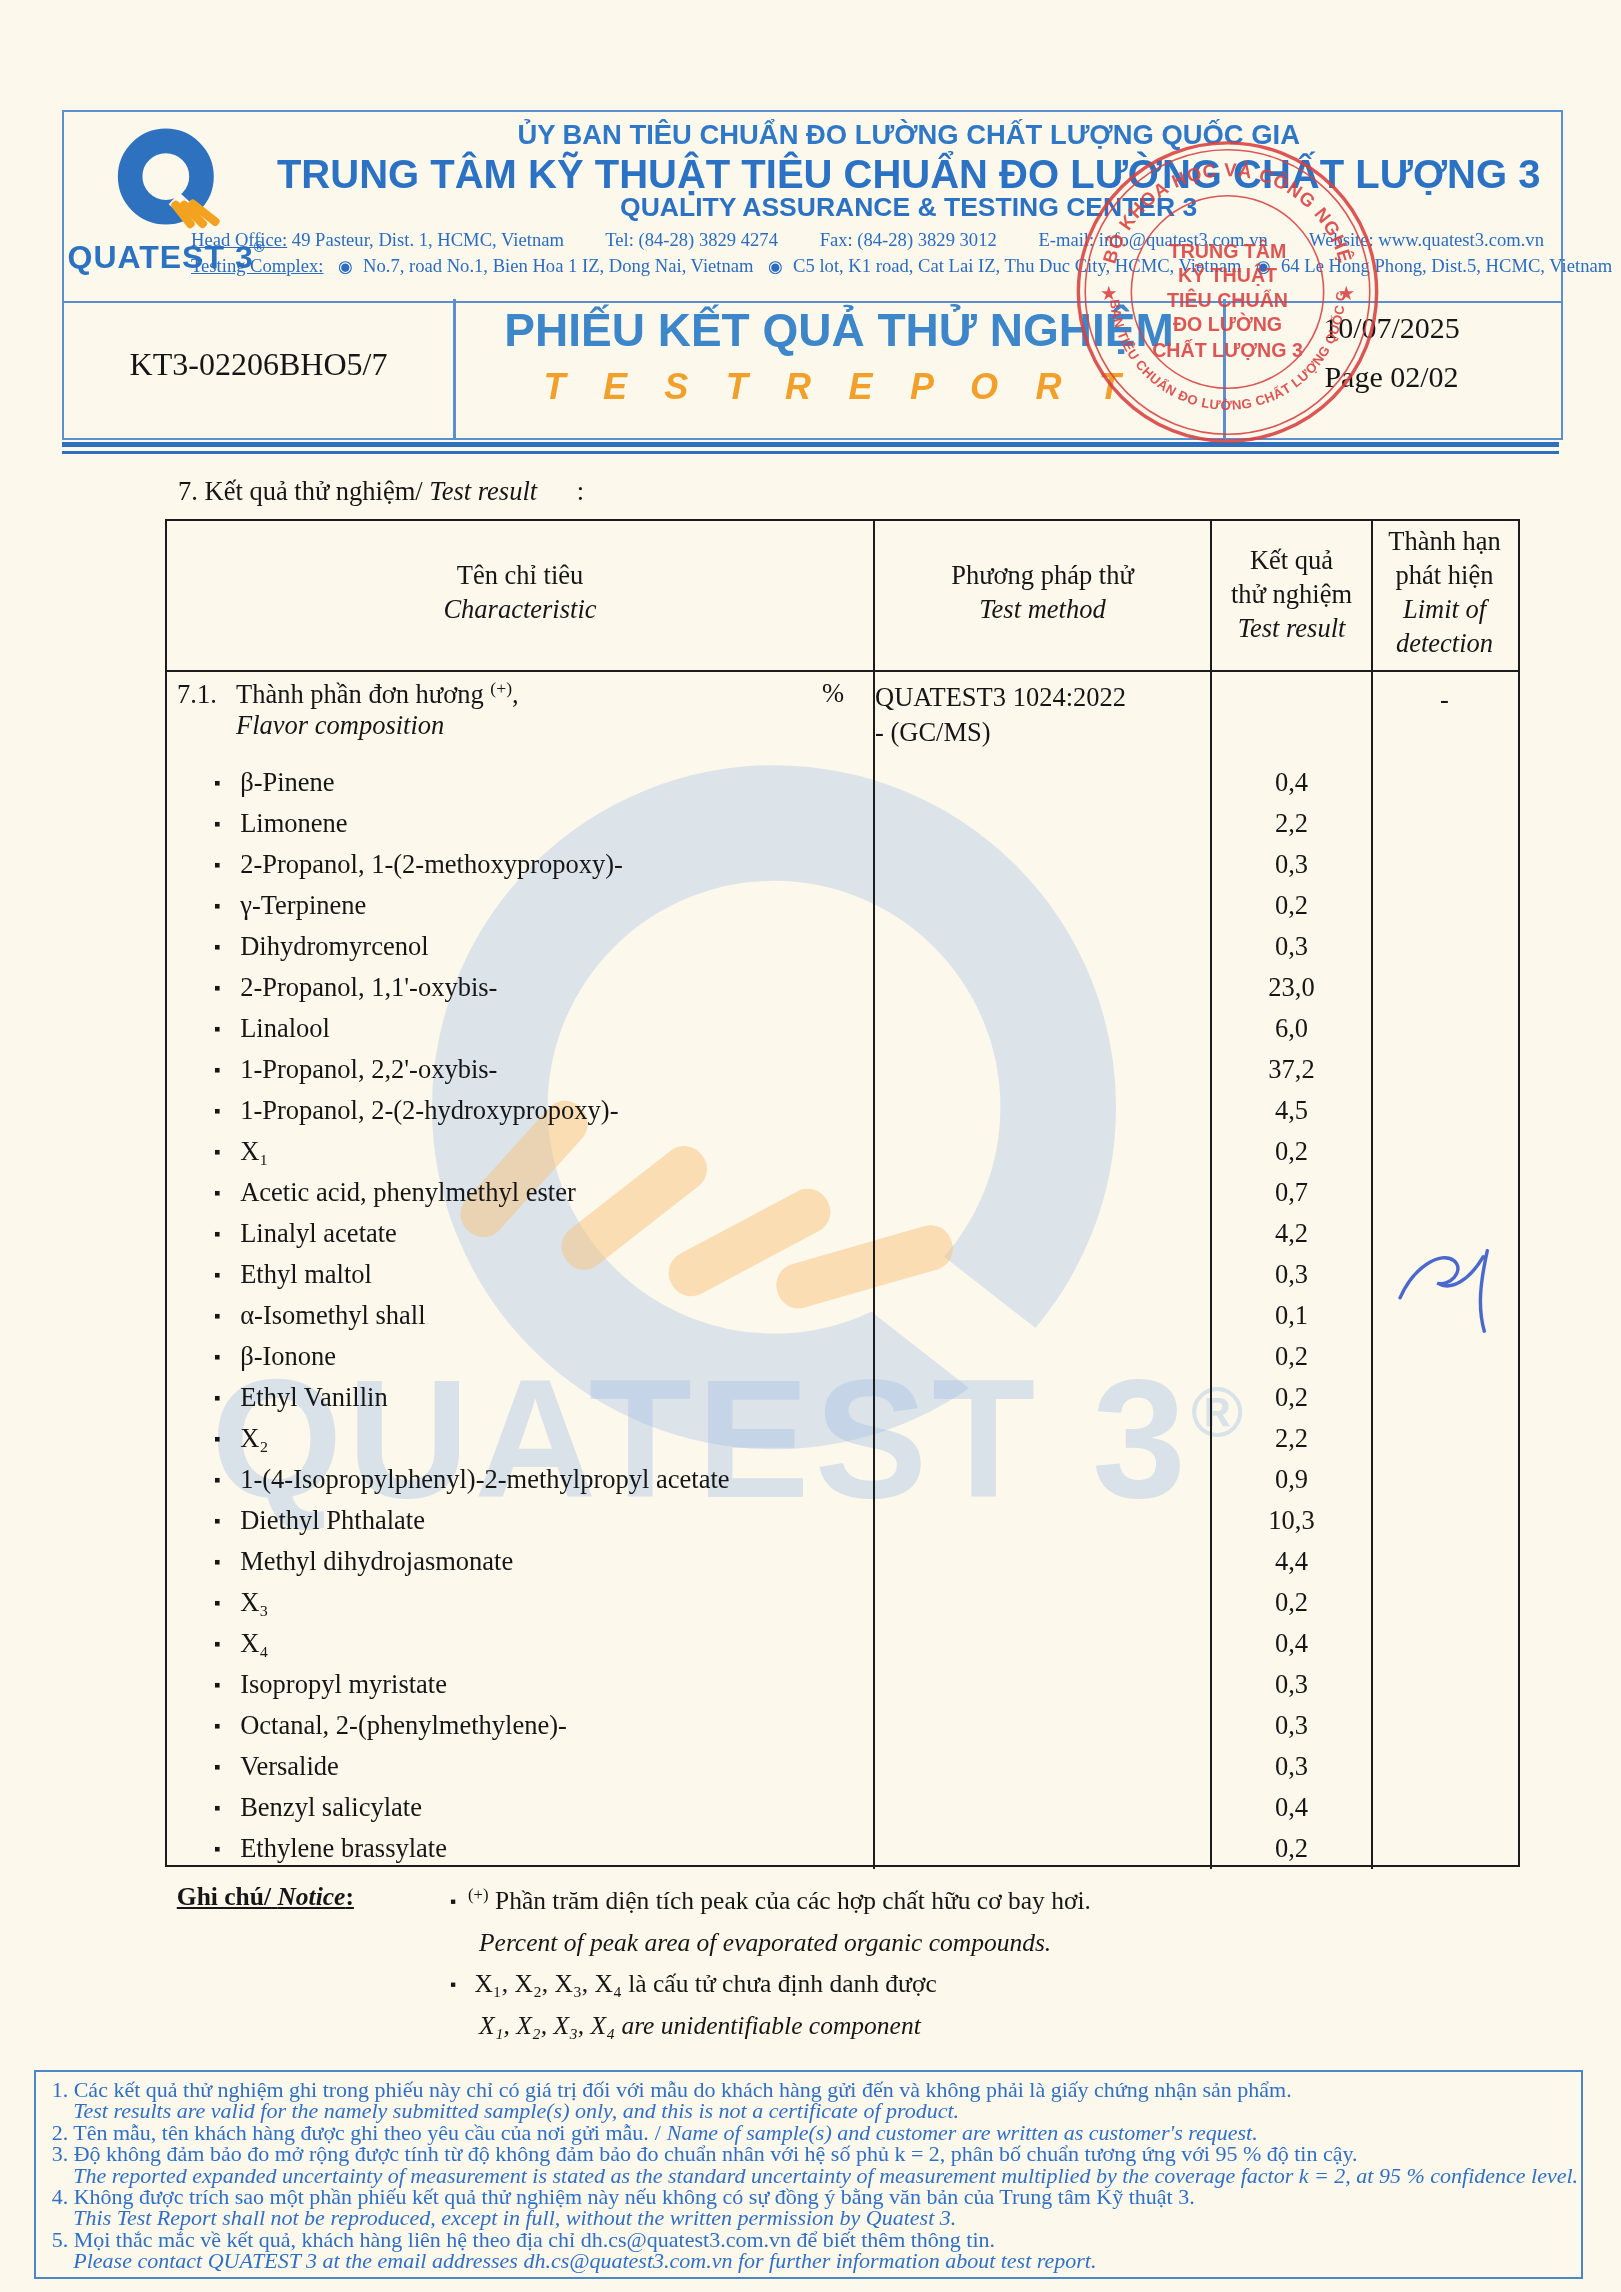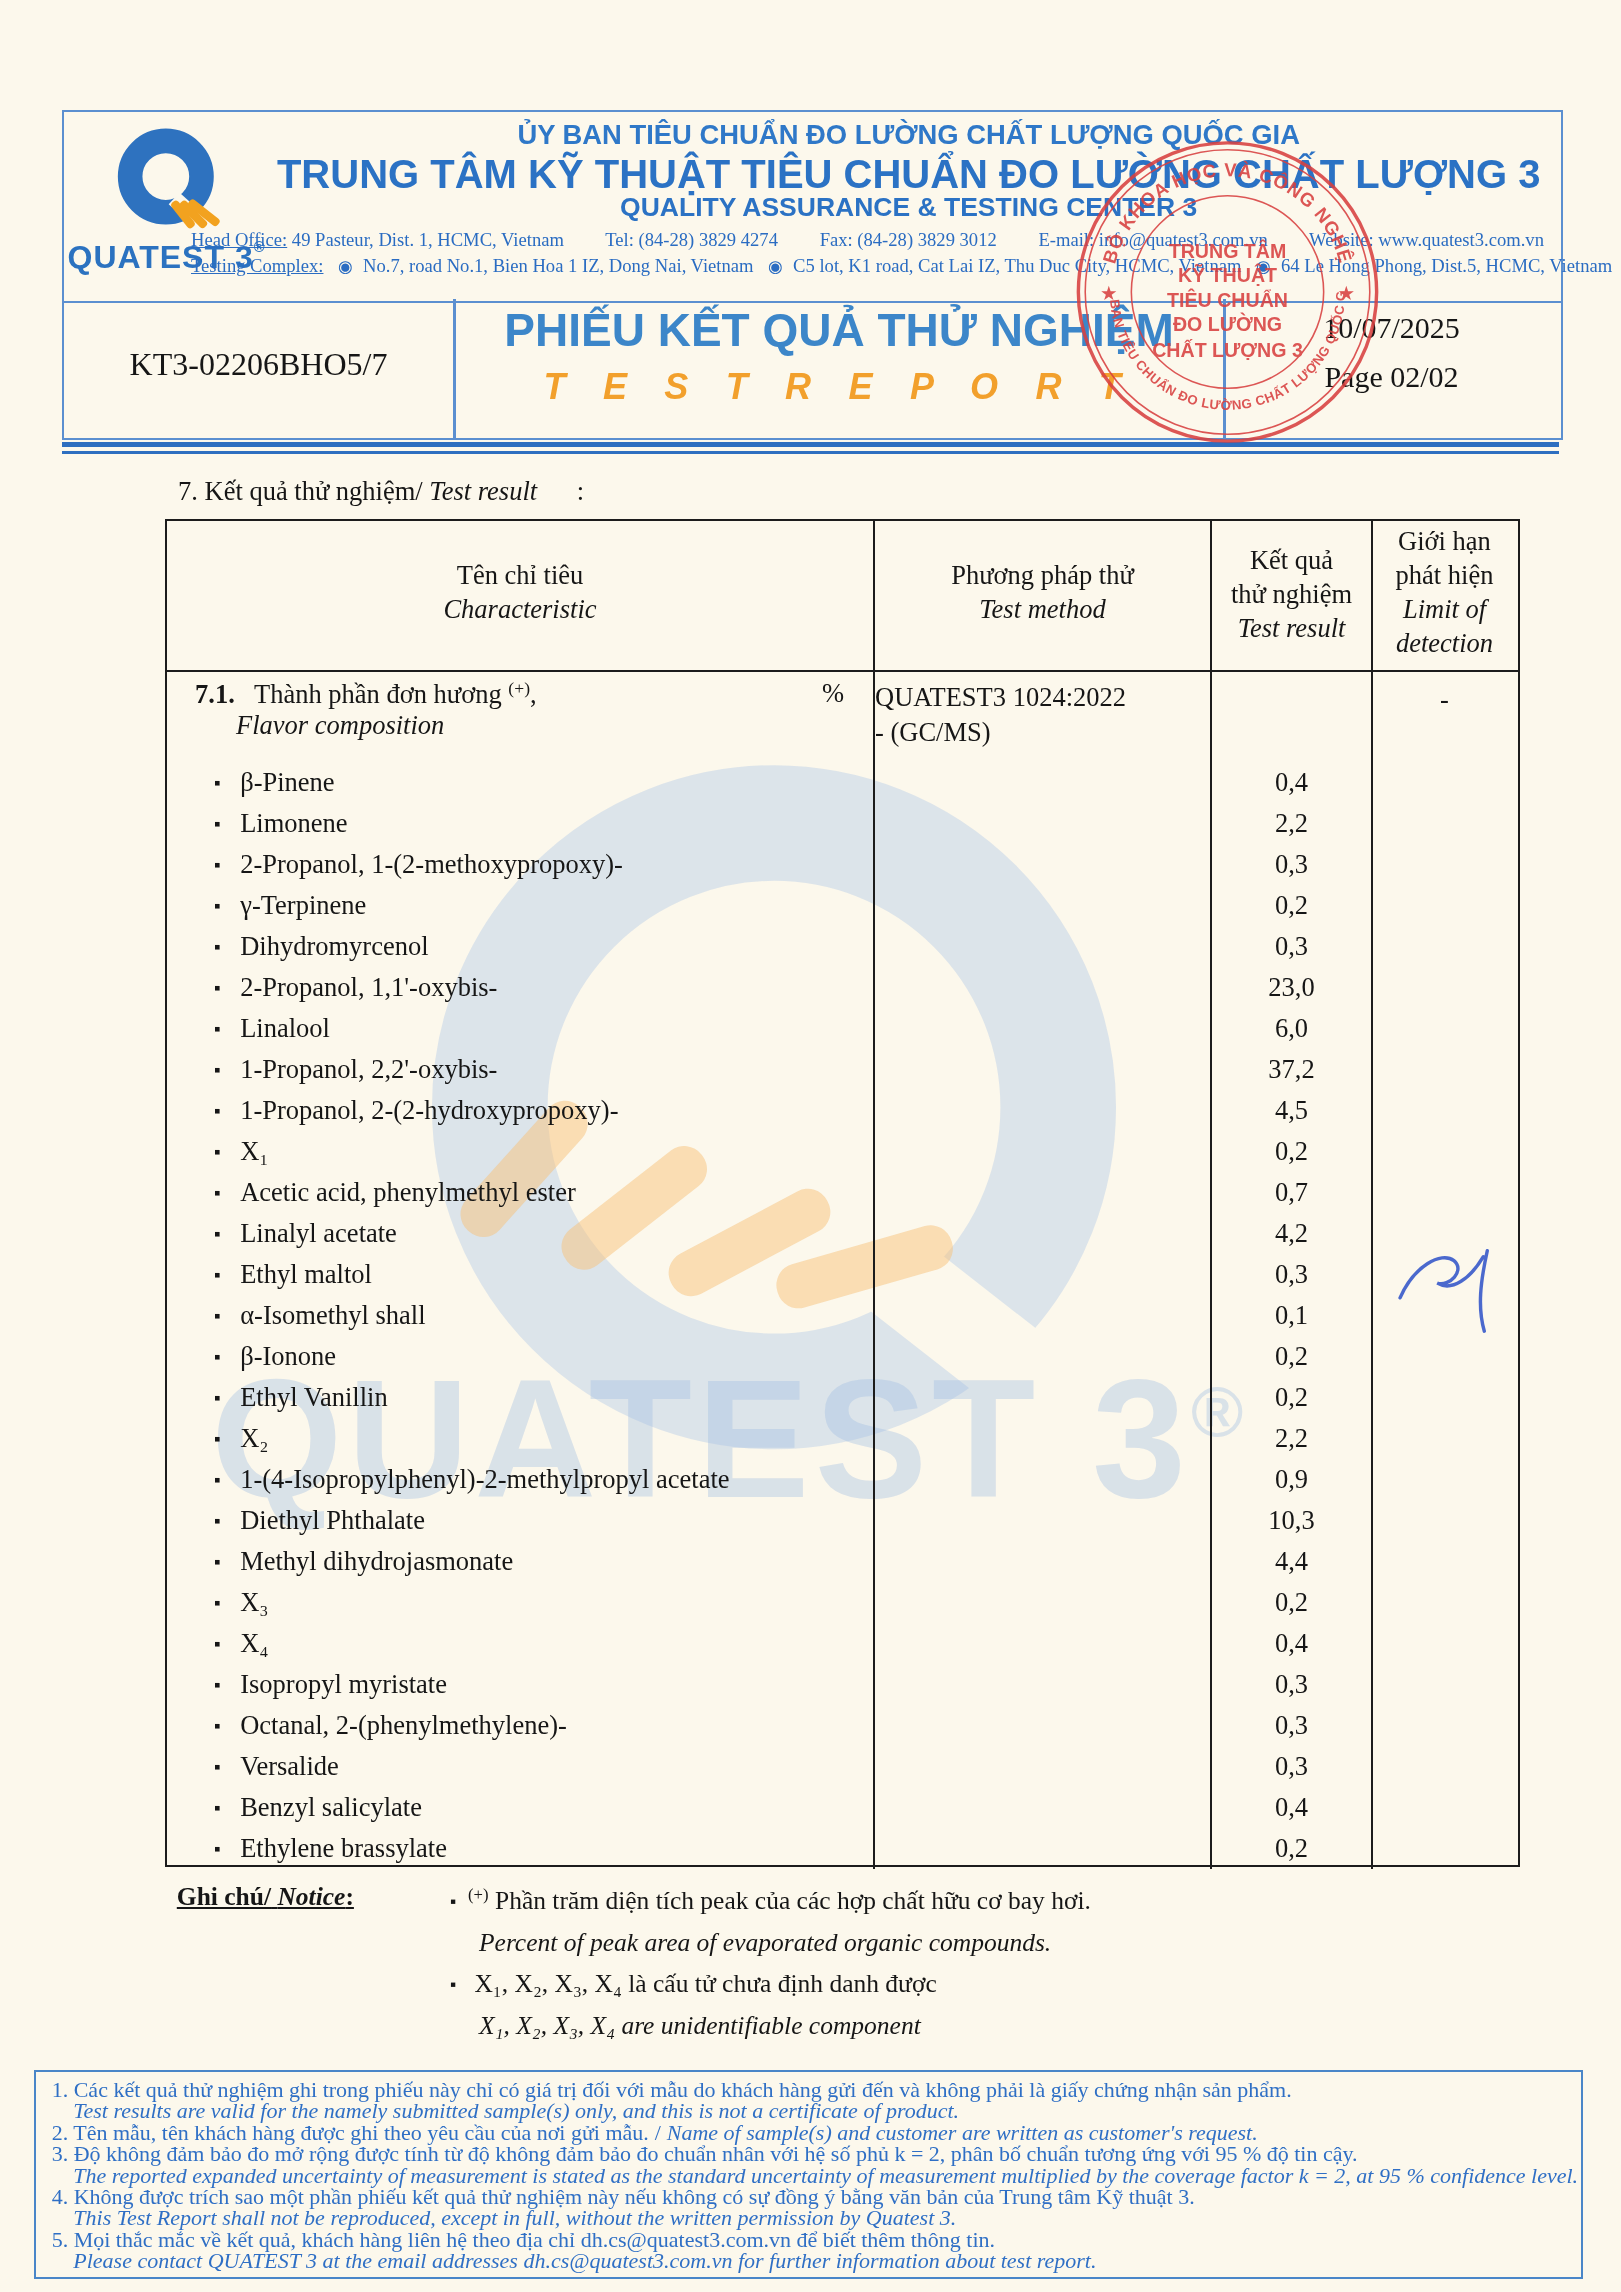--- a/index.html
+++ b/index.html
@@ -56,21 +56,21 @@
   #thead .hc{box-sizing:border-box;text-align:center;font-size:26.5px;line-height:34px;}
   #thead .hc.bdr{border-right:2px solid #1c1c1c;}
   #thead .c1{padding-top:37px;}
   #thead .c2{padding-top:37px;}
   #thead .c3{padding-top:21.6px;}
   #thead .c4{padding-top:2.9px;}
   #tbody{display:grid;grid-template-columns:708px 337px 161px 143px;height:1193px;}
   #tbody .bc{box-sizing:border-box;position:relative;}
   #tbody .bc.bdr{border-right:2px solid #1c1c1c;}
   #row71{position:relative;height:90px;font-size:26.5px;padding-top:5.9px;box-sizing:border-box;}
-  #row71 .no{display:inline-block;margin-left:28px;width:59px;font-weight:bold;}
+  #row71 .no{display:inline-block;margin-left:10px;width:59px;}
   #row71 .sup{font-size:17.6px;vertical-align:8.8px;}
   #row71 .unit{position:absolute;right:29px;top:5.9px;}
   #row71 .en{margin-left:69px;font-style:italic;}
   .crow{height:41px;line-height:41px;font-size:26.5px;white-space:nowrap;}
   .blt{display:inline-block;margin-left:47px;margin-right:19.6px;font-size:18.6px;vertical-align:2px;}
   #method-cell{margin-top:7.8px;text-align:left;font-size:26.5px;line-height:35px;}
   #vlist{margin-top:90px;}
   .vrow{height:41px;line-height:41px;font-size:26.5px;text-align:center;}
   #lod-cell{margin-top:11.8px;text-align:center;font-size:26.5px;}
 
@@ -190,21 +190,21 @@
       <div class="hc c2 bdr">
         <div>Phương pháp thử</div>
         <div class="it">Test method</div>
       </div>
       <div class="hc c3 bdr">
         <div>Kết quả</div>
         <div>thử nghiệm</div>
         <div class="it">Test result</div>
       </div>
       <div class="hc c4">
-        <div>Giới hạn</div>
+        <div>Thành hạn</div>
         <div>phát hiện</div>
         <div class="it">Limit of</div>
         <div class="it">detection</div>
       </div>
     </div>
     <div id="tbody">
       <div class="bc bdr">
         <div id="row71">
           <div>
             <span class="no">7.1.</span><span>Thành phần đơn hương</span><span> </span><span class="sup">(+)</span><span>,</span>

